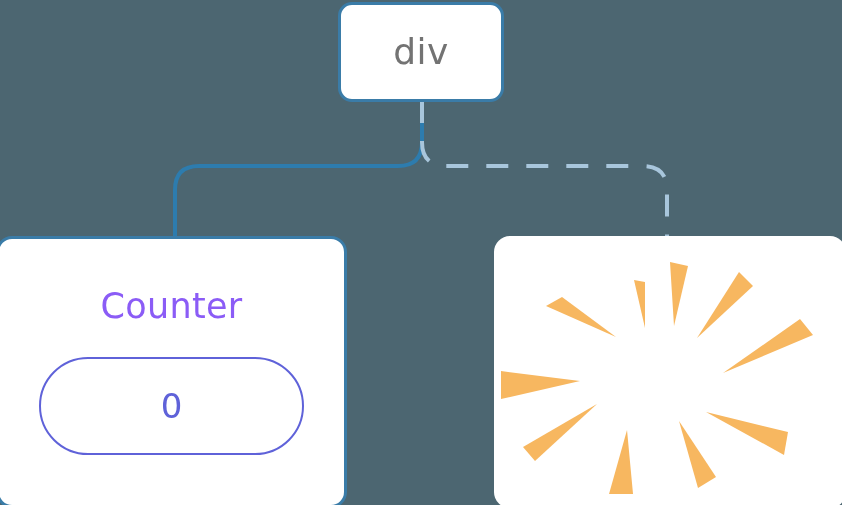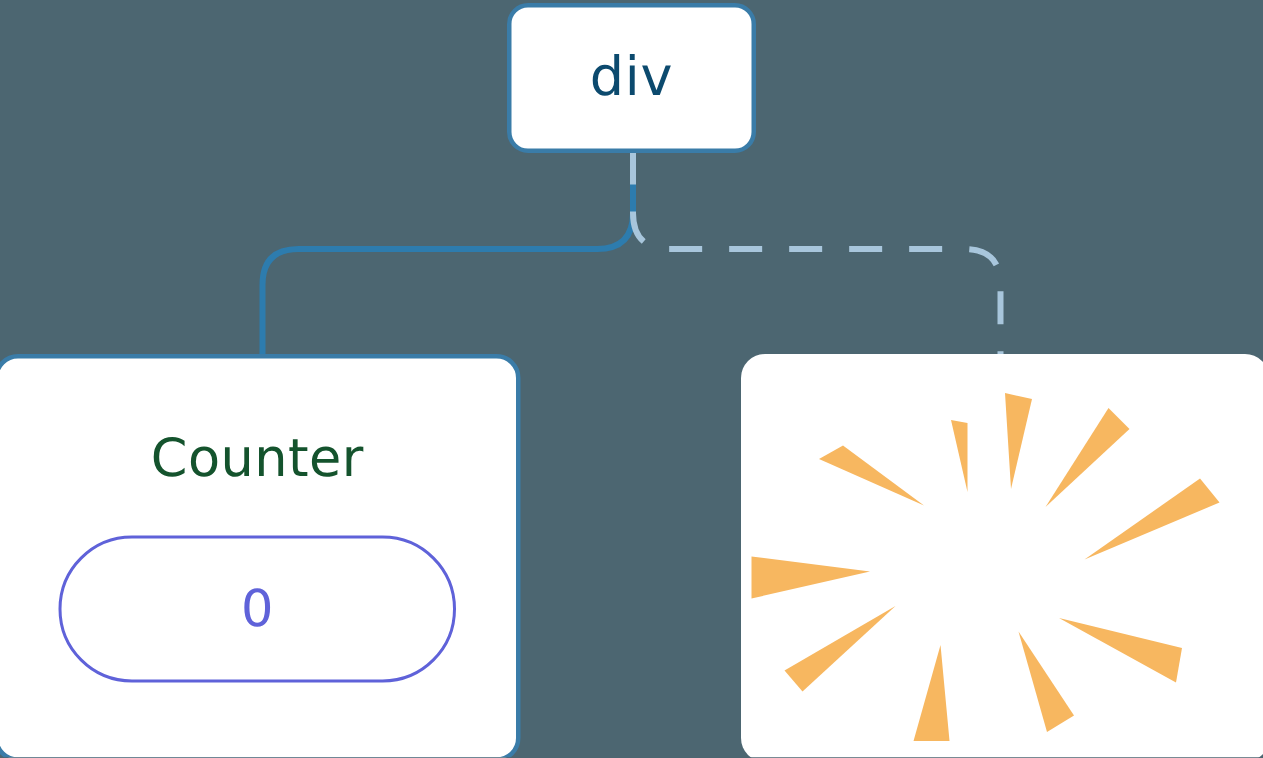--- a/index.html
+++ b/index.html
@@ -44,39 +44,39 @@
     width: 166px;
     height: 100px;
     border: 3px solid #3a7ca8;
     border-radius: 14px;
     display: flex;
     align-items: center;
     justify-content: center;
   }
   .node-div .node-title {
     font-size: 36px;
-    color: #0c4a6e;
+    color: #737373;
     letter-spacing: 0.5px;
     line-height: 1;
   }
 
   .node-counter {
     left: -4px;
     top: 236px;
     width: 351px;
     height: 272px;
     border: 3px solid #3a7ca8;
     border-radius: 16px;
     display: flex;
     flex-direction: column;
     align-items: center;
   }
   .node-counter .node-title {
     font-size: 35px;
-    color: #14532d;
+    color: #8b5cf6;
     letter-spacing: 0.3px;
     line-height: 1;
     margin-top: 50px;
   }
 
   
   .state-pill {
     margin-top: 33px;
     width: 265px;
     height: 98px;

